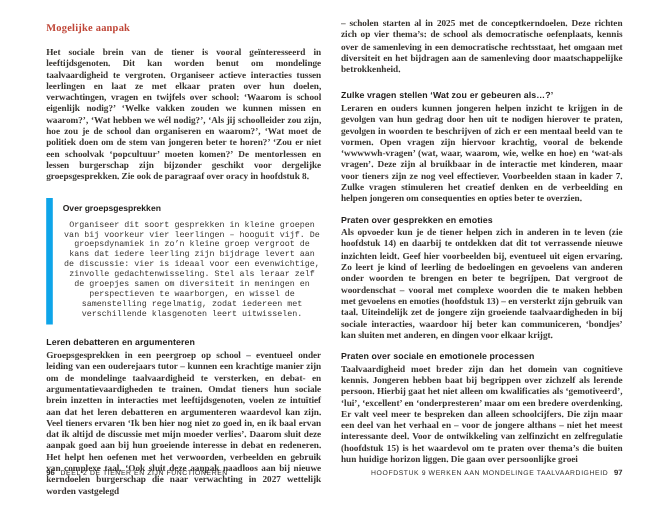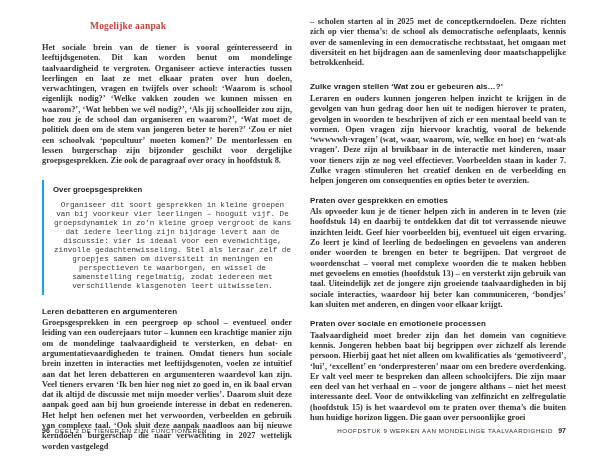--- a/index.html
+++ b/index.html
@@ -12,21 +12,20 @@
   .page-left  { left: 42px;  width: 250px; }
   .page-right { left: 310px; width: 256px; }
 
   .section-title {
     margin-top: 21px;
     font-family: "Liberation Serif", serif;
     font-weight: bold;
     font-size: 9.5px;
     color: #bf4536;
     letter-spacing: 0.2px;
-    margin-left: 48px;
   }
 
   h3.sub-heading {
     font-family: "Liberation Sans", sans-serif;
     font-weight: bold;
     font-size: 8px;
     color: #211e1c;
     margin-bottom: 2.5px;
     letter-spacing: 0.1px;
   }
@@ -38,21 +37,21 @@
     color: #383430;
     font-weight: bold;
   }
 
   .gap-sm { height: 9px; }
   .gap-md { height: 12px; }
   .gap-lg { height: 14px; }
 
   .info-box {
     margin-top: 13px;
-    border-left: 2px solid #0ea5e9;
+    border-left: 6px solid #0ea5e9;
     padding: 5px 0 4px 9px;
   }
   .info-box-title {
     font-family: "Liberation Sans", sans-serif;
     font-weight: bold;
     font-size: 7.8px;
     color: #211e1c;
     margin-bottom: 7px;
   }
   .info-box-body {

